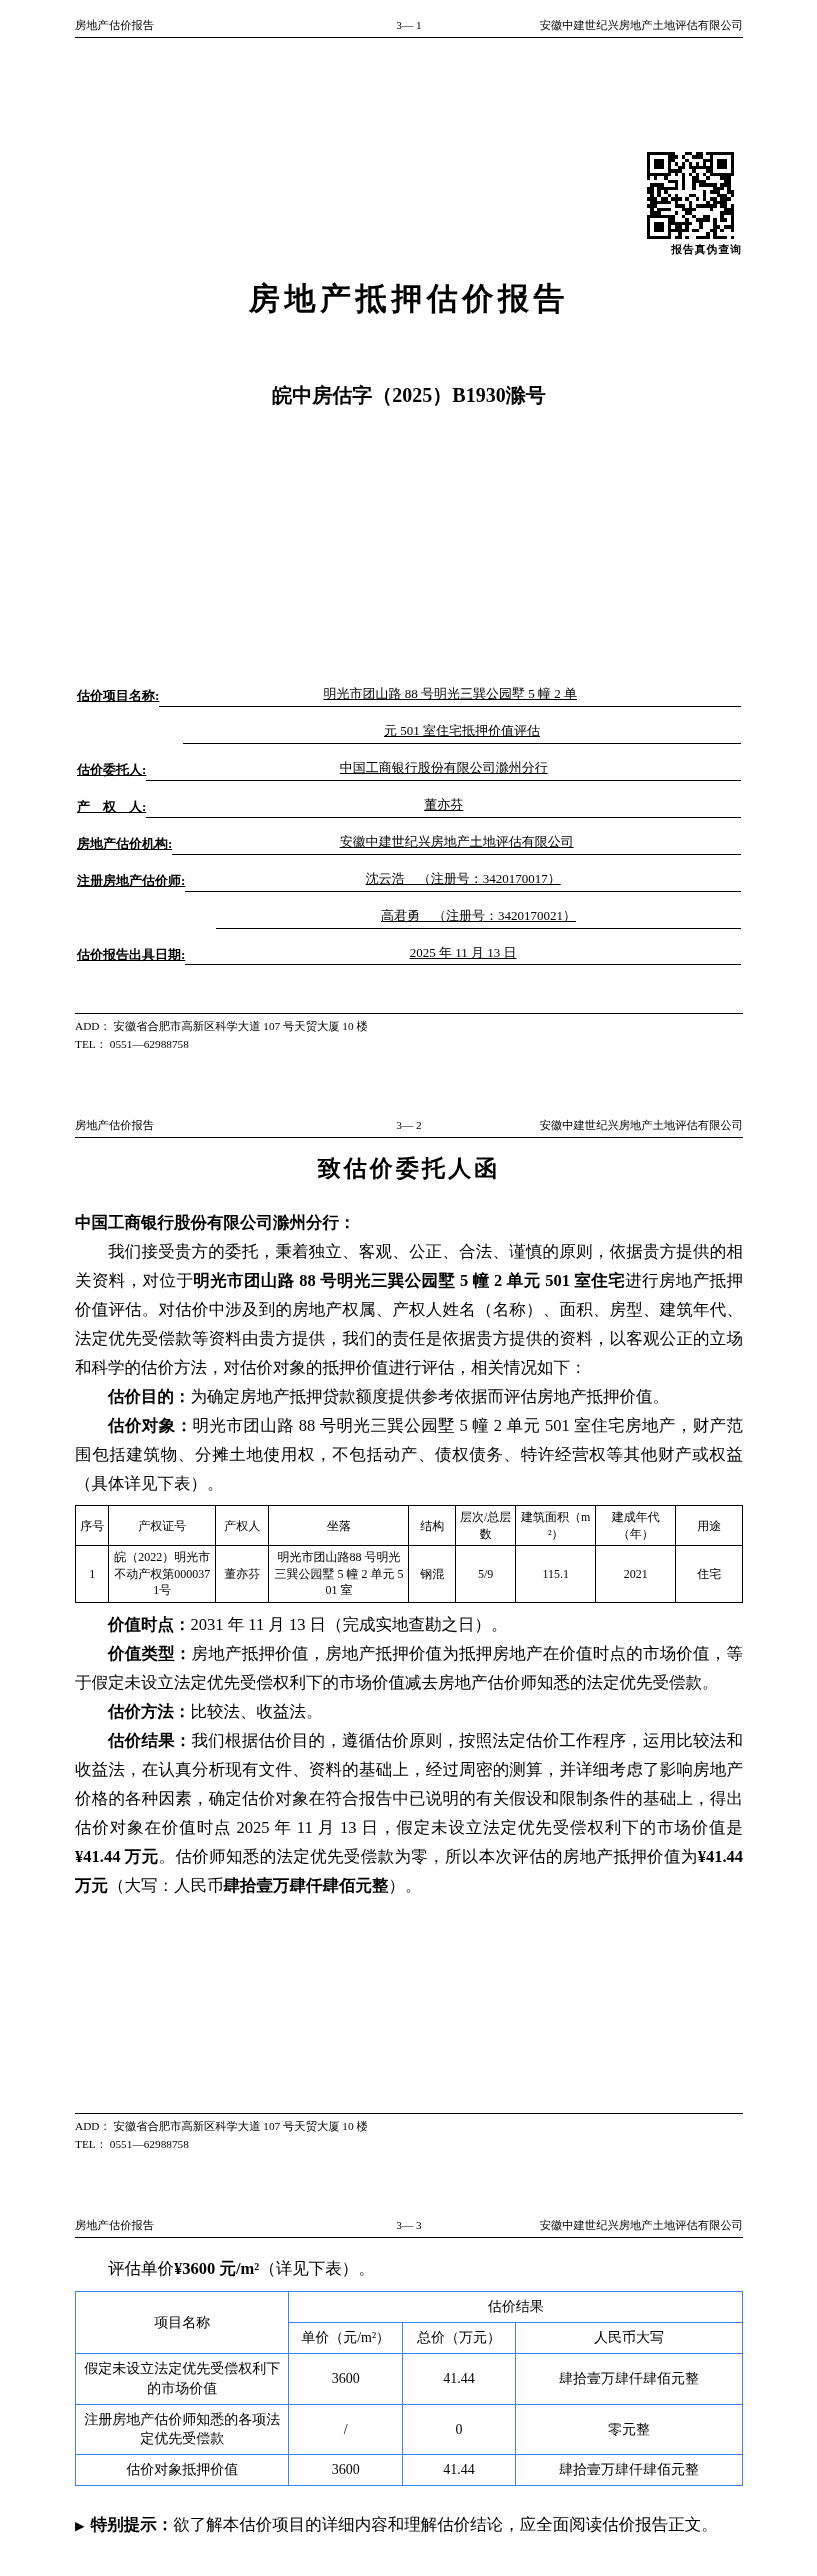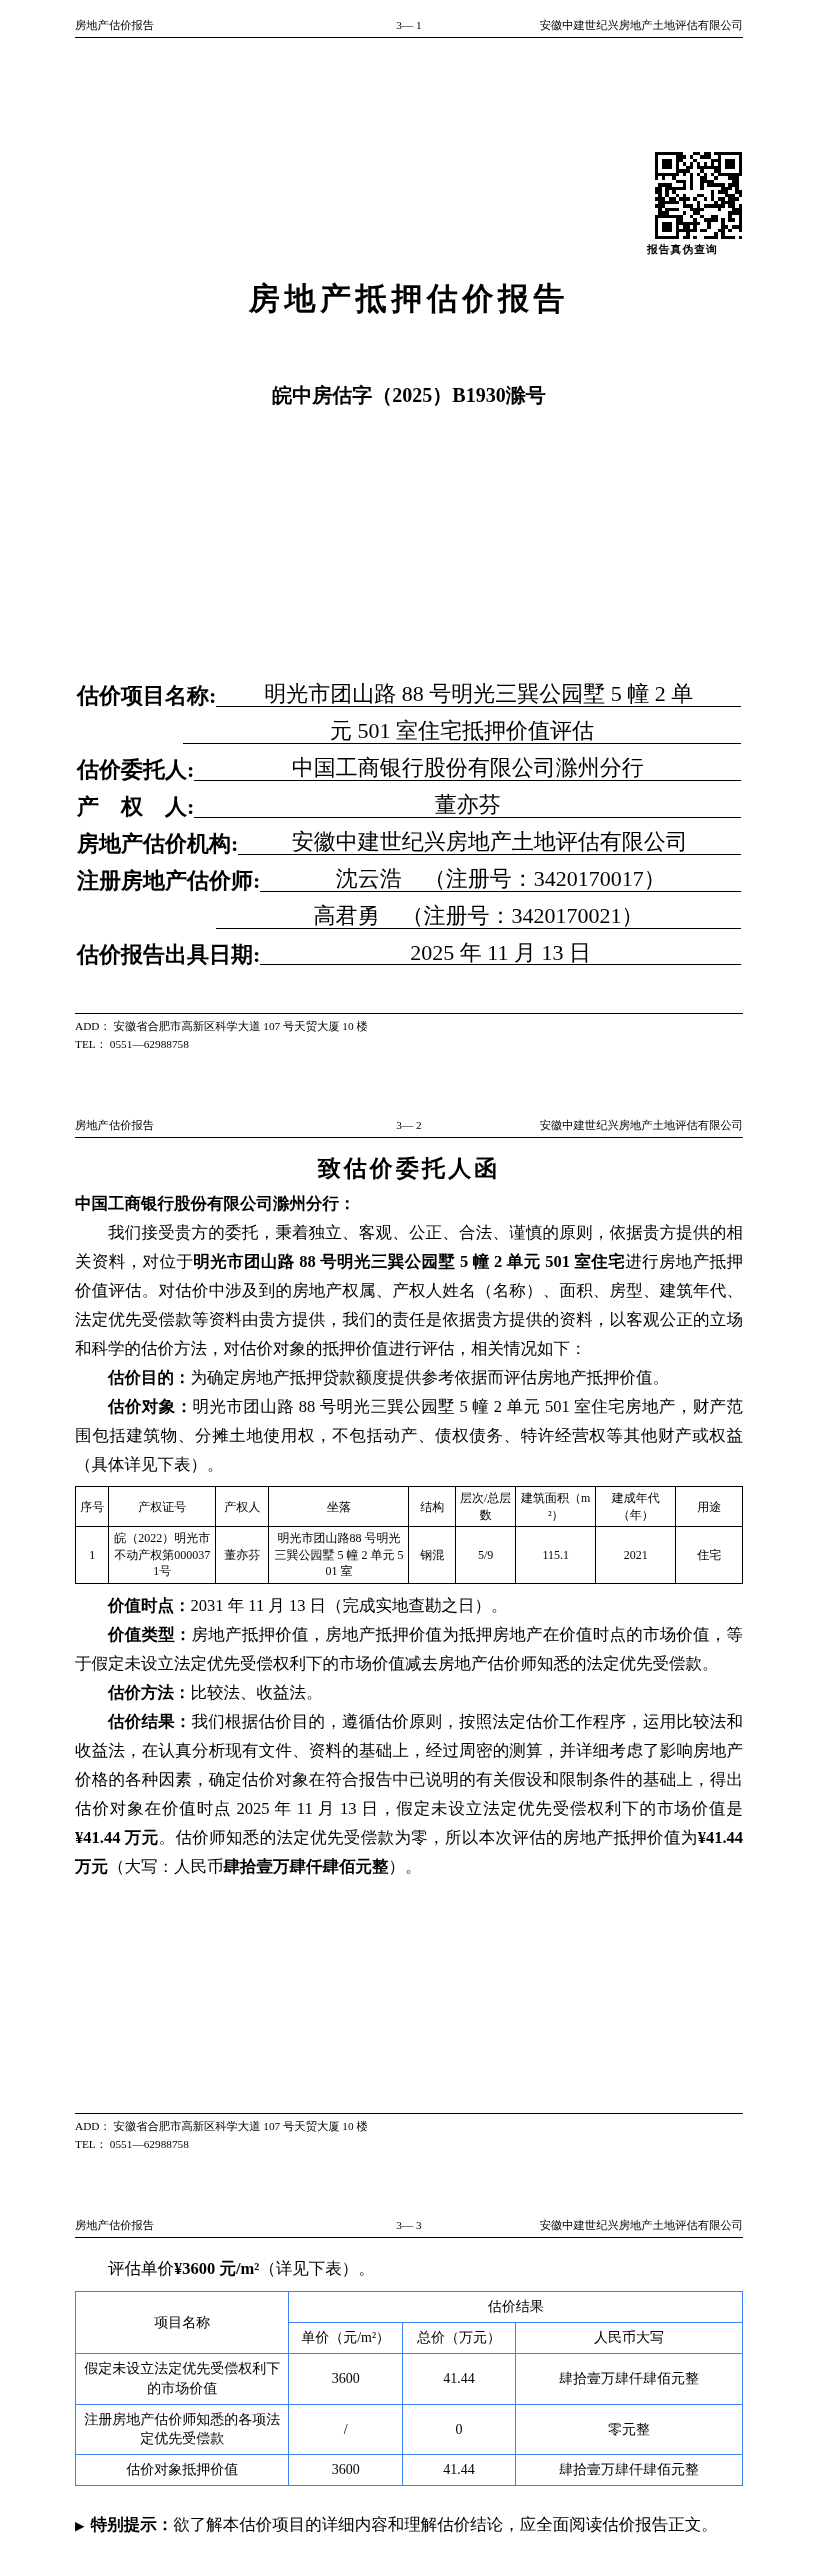--- a/index.html
+++ b/index.html
@@ -7,37 +7,37 @@
   body{width:818px;font-family:"Liberation Serif","DejaVu Serif",serif;color:#000;}
   .page{position:relative;width:818px;height:1100px;overflow:hidden;background:#fff;}
   .page-header{position:absolute;top:17.5px;left:75px;right:75px;display:flex;justify-content:flex-start;align-items:baseline;font-size:11.3px;line-height:15.5px;border-bottom:1px solid #000;padding-bottom:4.1px;}
   .ph-left{flex:1;text-align:left;}
   .ph-center{flex:0 0 auto;}
   .ph-right{flex:1;text-align:right;}
   .page-footer{position:absolute;left:75px;right:75px;border-top:1px solid #000;padding-top:4.1px;font-size:11.3px;line-height:17.5px;}
   .footer-std{bottom:47px;}
 
   
-  .qr-wrap{position:absolute;top:152px;right:68px;width:103px;text-align:left;}
+  .qr-wrap{position:absolute;top:152px;right:76px;width:103px;text-align:right;}
   .qr-svg{width:87px;height:87px;display:block;margin:0 auto;shape-rendering:crispEdges;}
   .qr-caption{margin-top:4.1px;font-size:10.8px;font-weight:bold;letter-spacing:1px;}
   .p1-title{position:absolute;top:278px;left:0;width:100%;text-align:center;font-size:31px;letter-spacing:4.6px;font-weight:bold;margin:0;}
   .p1-docno{position:absolute;top:382px;left:0;width:100%;text-align:center;font-size:20px;font-weight:bold;}
-  .p1-fields{position:absolute;top:683px;left:77px;right:77px;font-size:22px;}
+  .p1-fields{position:absolute;top:683px;left:77px;right:77px;font-size:13px;text-decoration:underline;}
   .field-row{display:flex;align-items:flex-end;margin-bottom:13.4px;line-height:21.6px;}
   .field-label{font-weight:bold;white-space:nowrap;}
   .field-value{flex:1;border-bottom:1px solid #000;text-align:center;padding:0 3.1px 1px;}
   .sp7{width:106px;}
   .sp9{width:139px;}
 
   
   .content{position:absolute;left:75px;right:75px;font-size:16.5px;line-height:29px;}
   .p2-content{top:54px;}
   .p3-content{top:54px;}
-  .p2-title{text-align:center;font-size:23px;letter-spacing:3.1px;font-weight:bold;margin:0 0 6px;}
+  .p2-title{text-align:center;font-size:23px;letter-spacing:3.1px;font-weight:bold;margin:0 0 25px;}
   .salutation{font-weight:bold;}
   .para{margin:0;text-indent:33px;text-align:justify;}
   .plabel{font-weight:bold;}
   .hl{font-weight:bold;}
   .amt{font-weight:bold;}
 
   
   .t2{width:100%;border-collapse:collapse;table-layout:fixed;margin:7.2px 0;font-size:12px;line-height:16.5px;text-align:center;}
   .t2 td{border:1px solid #000;padding:3.1px 2.1px;vertical-align:middle;word-break:break-all;}
   .t3{width:100%;border-collapse:collapse;table-layout:fixed;margin:8.2px 0 0;font-size:14px;line-height:19.6px;text-align:center;}

